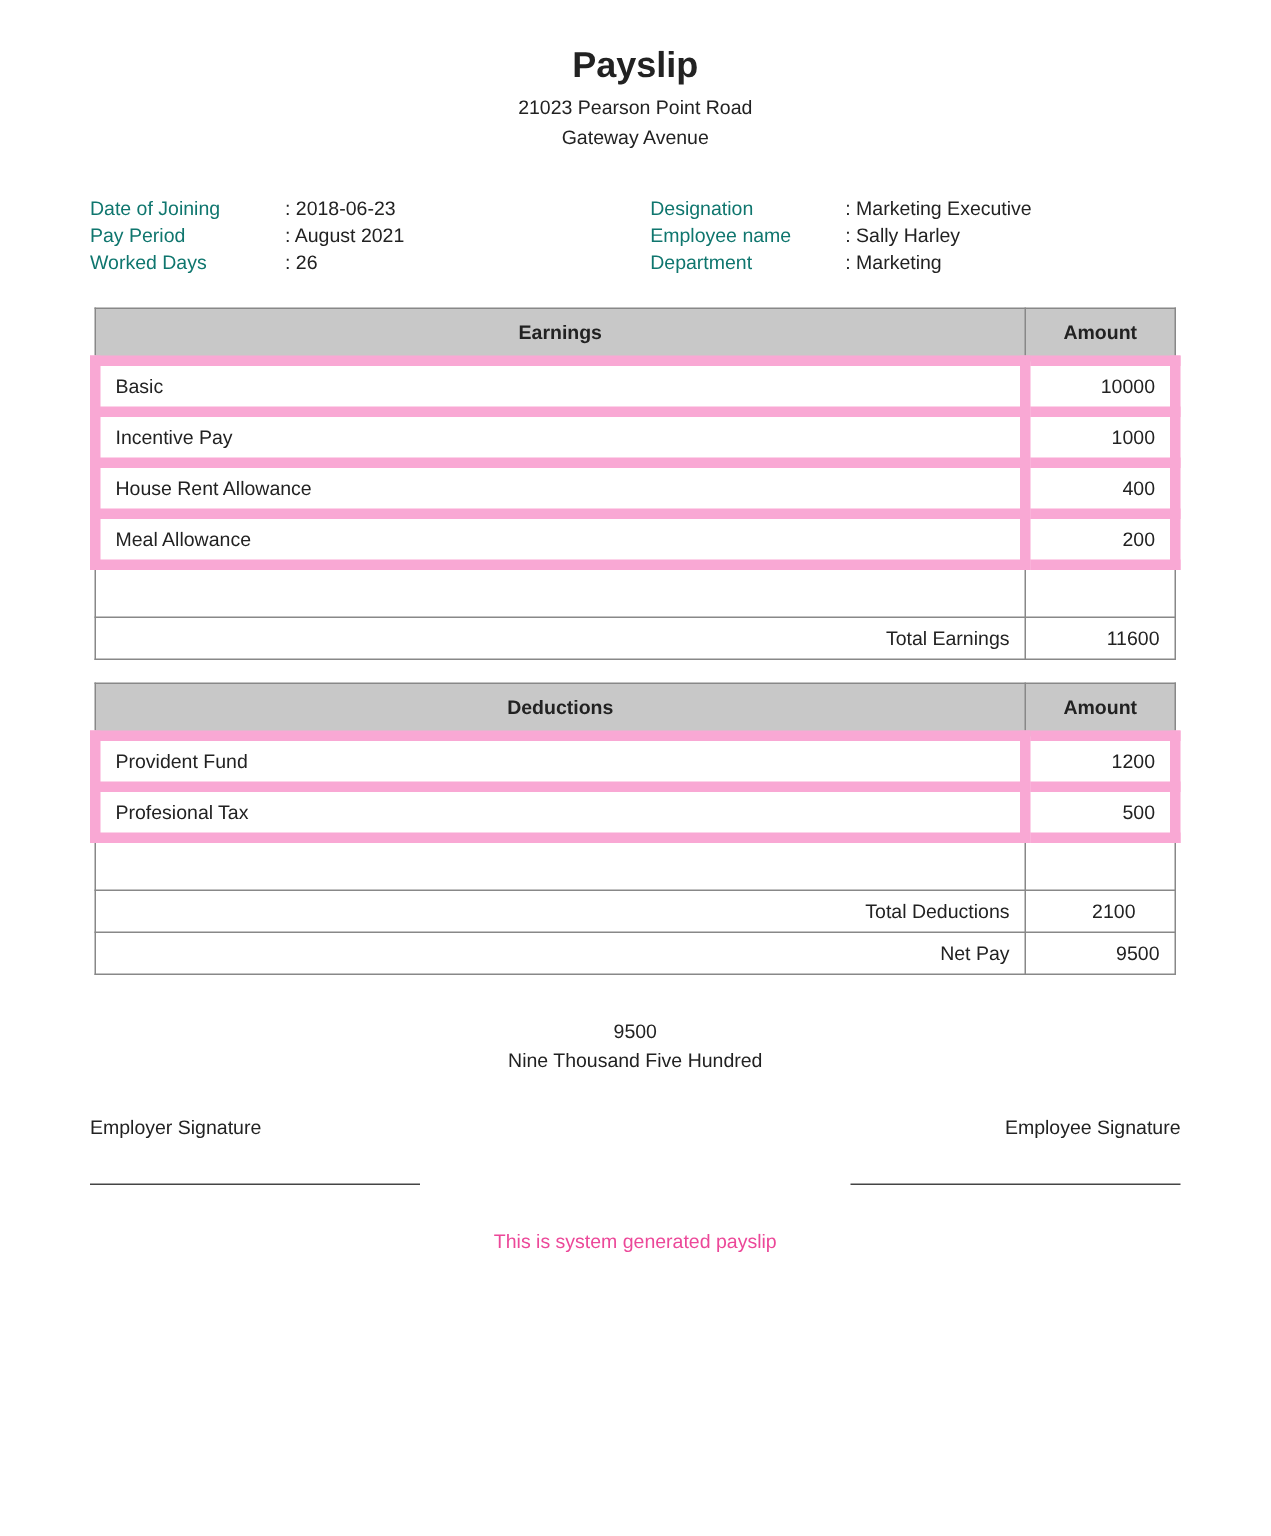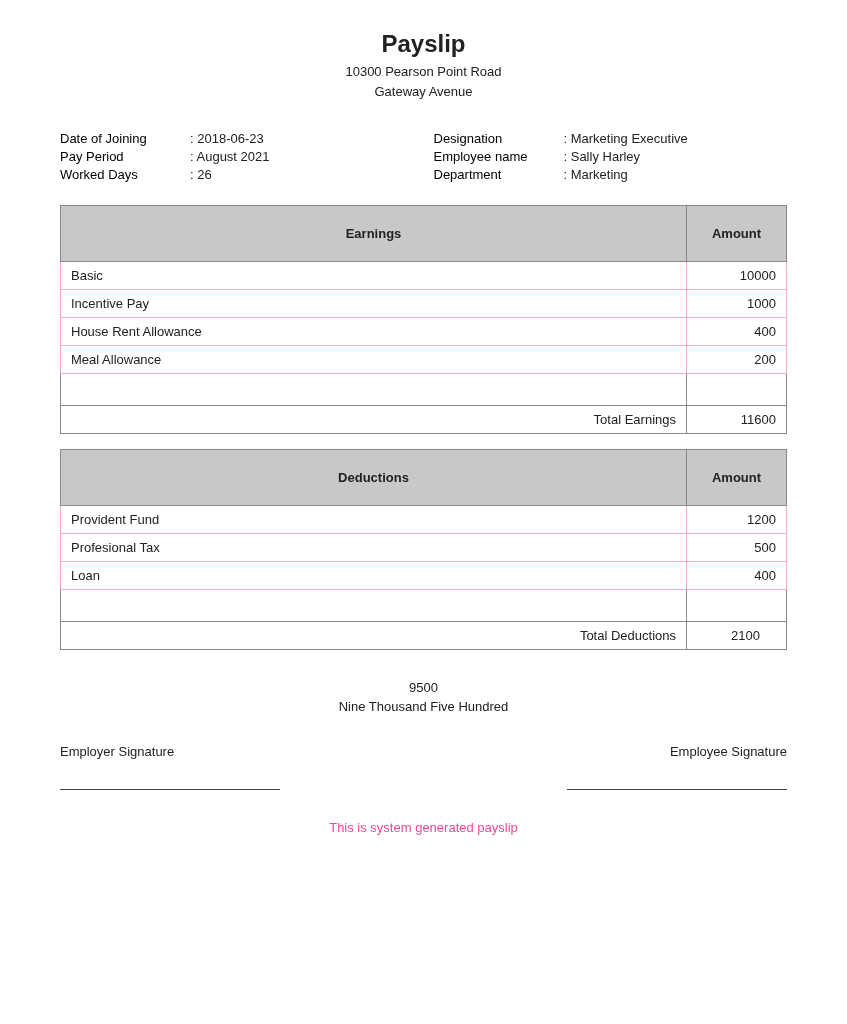--- a/index.html
+++ b/index.html
@@ -39,46 +39,46 @@
       grid-template-columns: 1fr 1fr;
       gap: 4px 20px;
     }
     .info-row {
       display: flex;
       gap: 0;
       margin-bottom: 3px;
     }
     .info-label {
       min-width: 130px;
-      color: #000000;
+      color: #0f766e;
     }
     .info-colon {
       min-width: 20px;
     }
     table {
       width: 100%;
       border-collapse: collapse;
     }
     .table-header-row th {
       background: #c8c8c8;
       border: 1px solid #888;
-      padding: 20px 10px;
+      padding: 8px 10px;
       text-align: center;
       font-weight: bold;
     }
     .table-header-row th.amount-col {
       text-align: center;
       min-width: 80px;
       width: 100px;
     }
     .table-header-row th.label-col {
       text-align: center;
     }
     .data-row td {
-      border: 1px solid #f9a8d4;
+      border: 7px solid #f9a8d4;
       padding: 6px 10px;
     }
     .data-row td.amount-cell {
       text-align: right;
       width: 100px;
     }
     .total-row td {
       border: 1px solid #888;
       padding: 6px 10px;
       text-align: right;
@@ -129,21 +129,21 @@
     }
   </style>
 </head>
 <body>
 
 
 
 <div class="header">
   <div class="header-title">Payslip</div>
   <div class="header-address">
-    <span>10300 Pearson Point Road</span><br>
+    <span>21023 Pearson Point Road</span><br>
     <span>Gateway Avenue</span>
   </div>
 </div>
 
 <div class="employee-info">
   <div>
     <div class="info-row">
       <span class="info-label">Date of Joining</span>
       <span class="info-colon">: 2018-06-23</span>
     </div>
@@ -220,32 +220,32 @@
   </thead>
   <tbody>
     <tr class="data-row">
       <td>Provident Fund</td>
       <td class="amount-cell">1200</td>
     </tr>
     <tr class="data-row">
       <td>Profesional Tax</td>
       <td class="amount-cell">500</td>
     </tr>
-    <tr class="data-row">
-      <td>Loan</td>
-      <td class="amount-cell">400</td>
-    </tr>
     <tr class="empty-row">
       <td>&nbsp;</td>
       <td>&nbsp;</td>
     </tr>
     <tr class="total-row">
       <td class="total-label">Total Deductions</td>
       <td class="amount-cell" style="border:1px solid #888; text-align:right; padding: 6px 26px;">2100</td>
     </tr>
+    <tr class="total-row">
+      <td class="total-label">Net Pay</td>
+      <td class="amount-cell" style="border:1px solid #888; text-align:right; padding: 6px 10px;">9500</td>
+    </tr>
   </tbody>
 </table>
 
 <div class="net-amount-section">
   <div class="net-amount-number">9500</div>
   <div class="net-amount-words">Nine Thousand Five Hundred</div>
 </div>
 
 <div class="signature-section">
   <span class="signature-label">Employer Signature</span>

